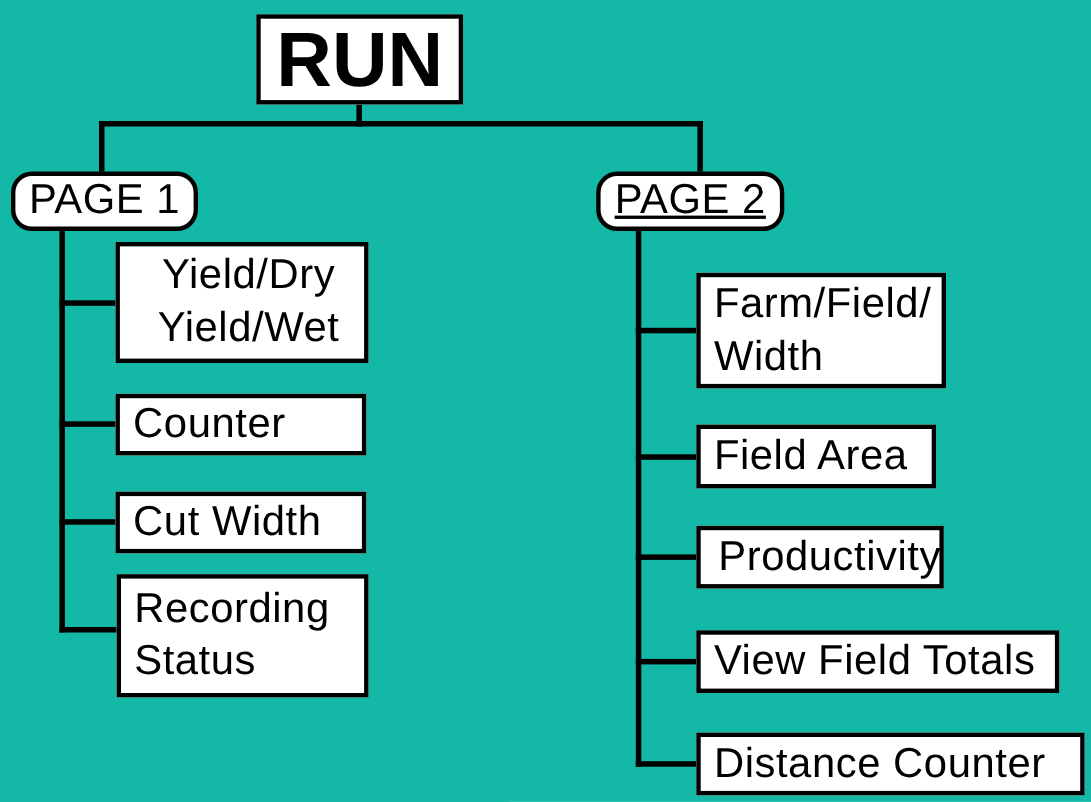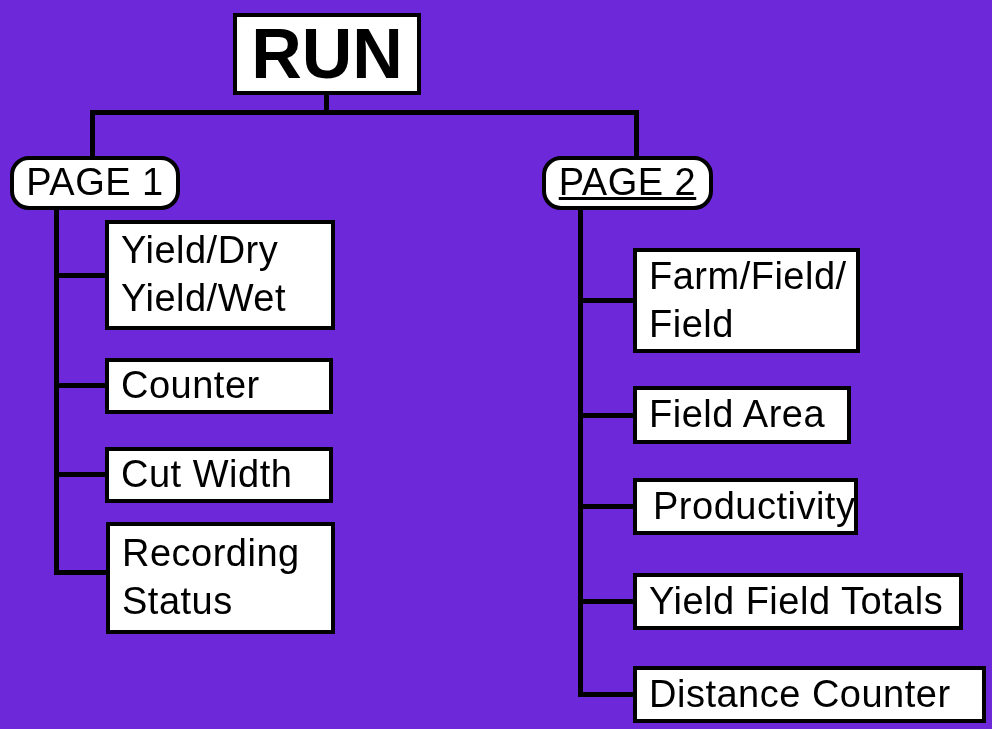--- a/index.html
+++ b/index.html
@@ -4,21 +4,21 @@
 <style>
   html, body {
     margin: 0;
     padding: 0;
     background: #ffffff;
   }
   .stage {
     position: relative;
     width: 992px;
     height: 729px;
-    background: #6d28d9;
+    background: #14b8a6;
     font-family: "Liberation Sans", sans-serif;
     color: #000000;
     overflow: hidden;
   }
   .node {
     position: absolute;
     border: 4px solid #000000;
     background: #ffffff;
     box-sizing: border-box;
     display: flex;
@@ -54,21 +54,21 @@
   .line {
     position: absolute;
     background: #000000;
   }
 
   
   #run        { left: 233px; top: 13px;  width: 188px; height: 82px; }
   #page1      { left: 10px;  top: 156px; width: 170px; height: 54px; }
   #page2      { left: 542px; top: 156px; width: 171px; height: 54px; text-decoration: underline; }
 
-  #yield      { left: 105px; top: 220px; width: 230px; height: 110px; }
+  #yield      { left: 105px; top: 220px; width: 230px; height: 110px; text-align: center; }
   #moisture   { left: 105px; top: 358px; width: 228px; height: 56px; }
   #cutwidth   { left: 105px; top: 447px; width: 228px; height: 56px; }
   #recording  { left: 106px; top: 522px; width: 229px; height: 112px; }
 
   #farm       { left: 633px; top: 248px; width: 227px; height: 105px; }
   #fieldarea  { left: 633px; top: 386px; width: 218px; height: 58px; }
   #productivity { left: 633px; top: 478px; width: 225px; height: 57px; padding-left: 16px; }
   #viewtotals { left: 633px; top: 573px; width: 330px; height: 57px; }
   #distance   { left: 633px; top: 666px; width: 353px; height: 57px; }
 </style>
@@ -120,32 +120,32 @@
     <span class="txt">Cut Width</span>
   </div>
 
   <div class="node leaf" id="recording">
     <span class="txt">Recording</span>
     <span class="txt">Status</span>
   </div>
 
   <div class="node leaf" id="farm">
     <span class="txt">Farm/Field/</span>
-    <span class="txt">Field</span>
+    <span class="txt">Width</span>
   </div>
 
   <div class="node leaf" id="fieldarea">
     <span class="txt">Field Area</span>
   </div>
 
   <div class="node leaf" id="productivity">
     <span class="txt">Productivity</span>
   </div>
 
   <div class="node leaf" id="viewtotals">
-    <span class="txt">Yield Field Totals</span>
+    <span class="txt">View Field Totals</span>
   </div>
 
   <div class="node leaf" id="distance">
     <span class="txt">Distance Counter</span>
   </div>
 
 </div>
 
 </body></html>

